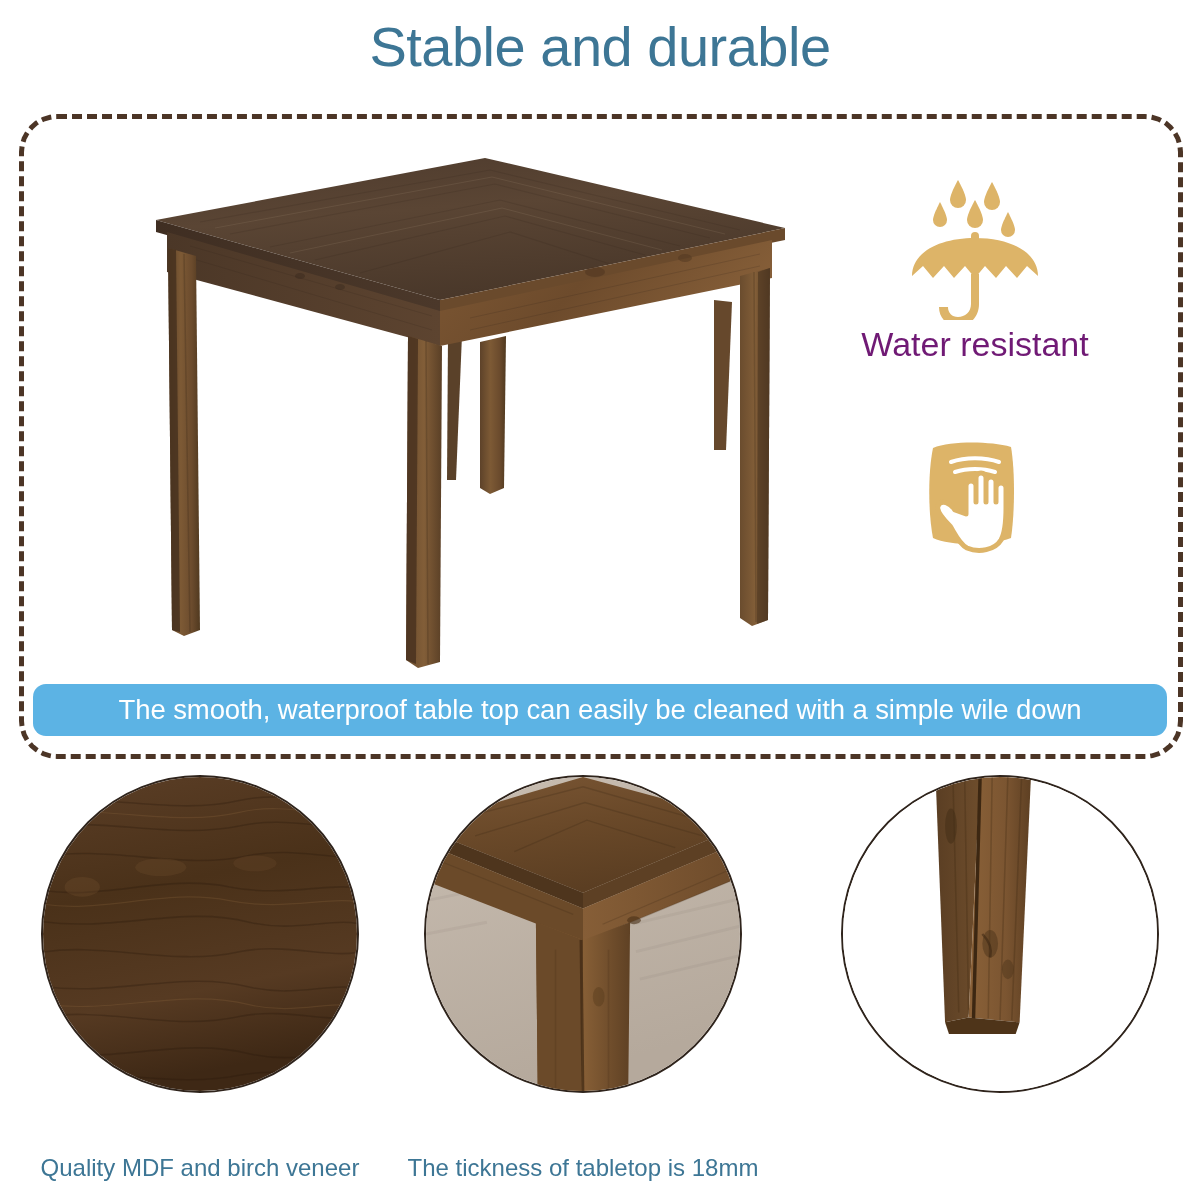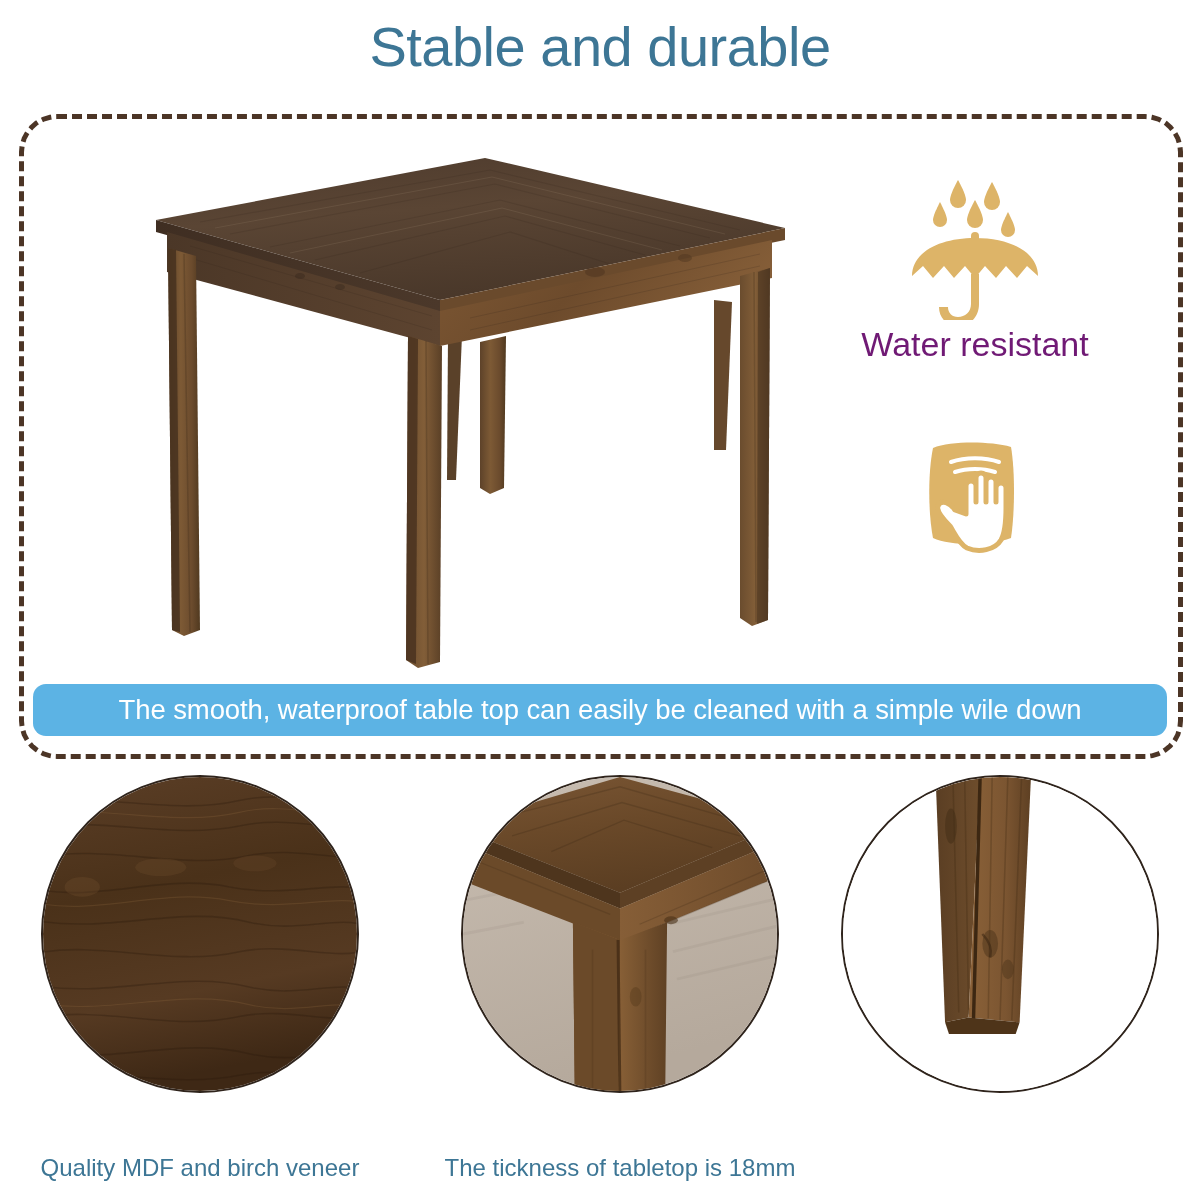--- a/index.html
+++ b/index.html
@@ -77,21 +77,21 @@
   }
 
   
   .circles{
     position:absolute;left:0;top:775px;width:1200px;height:400px;
   }
   .circle-cell{
     position:absolute;top:0;width:400px;height:400px;
   }
   .cell-1{left:0px;}
-  .cell-2{left:420px;}
+  .cell-2{left:383px;}
   .cell-3{left:800px;}
 
   .circle-photo{
     position:absolute;left:50%;top:0;transform:translateX(-50%);
     width:318px;height:318px;border-radius:50%;
     overflow:hidden;
     box-sizing:border-box;
   }
   .circle-photo.ringed{border:2px solid #2f241c;}
   .circle-photo svg{display:block;width:100%;height:100%;}

